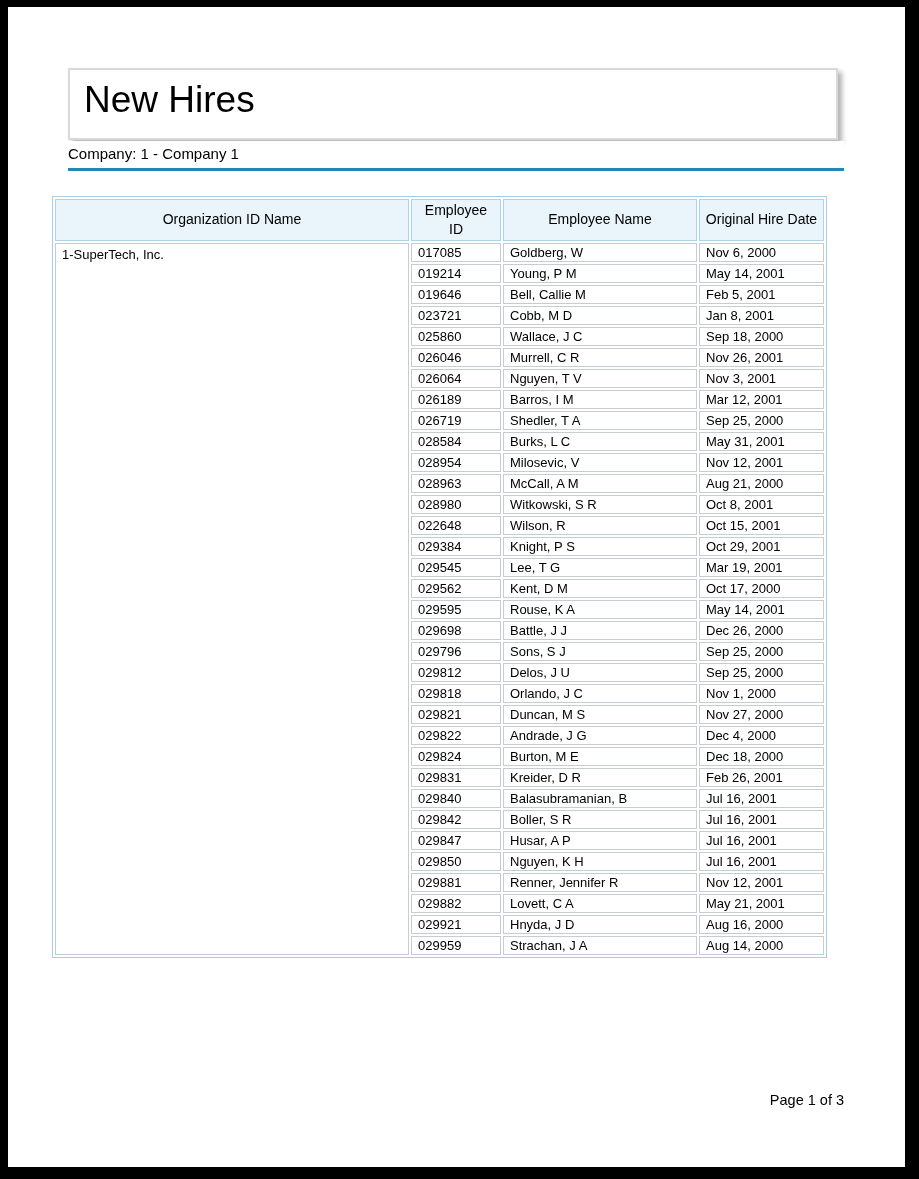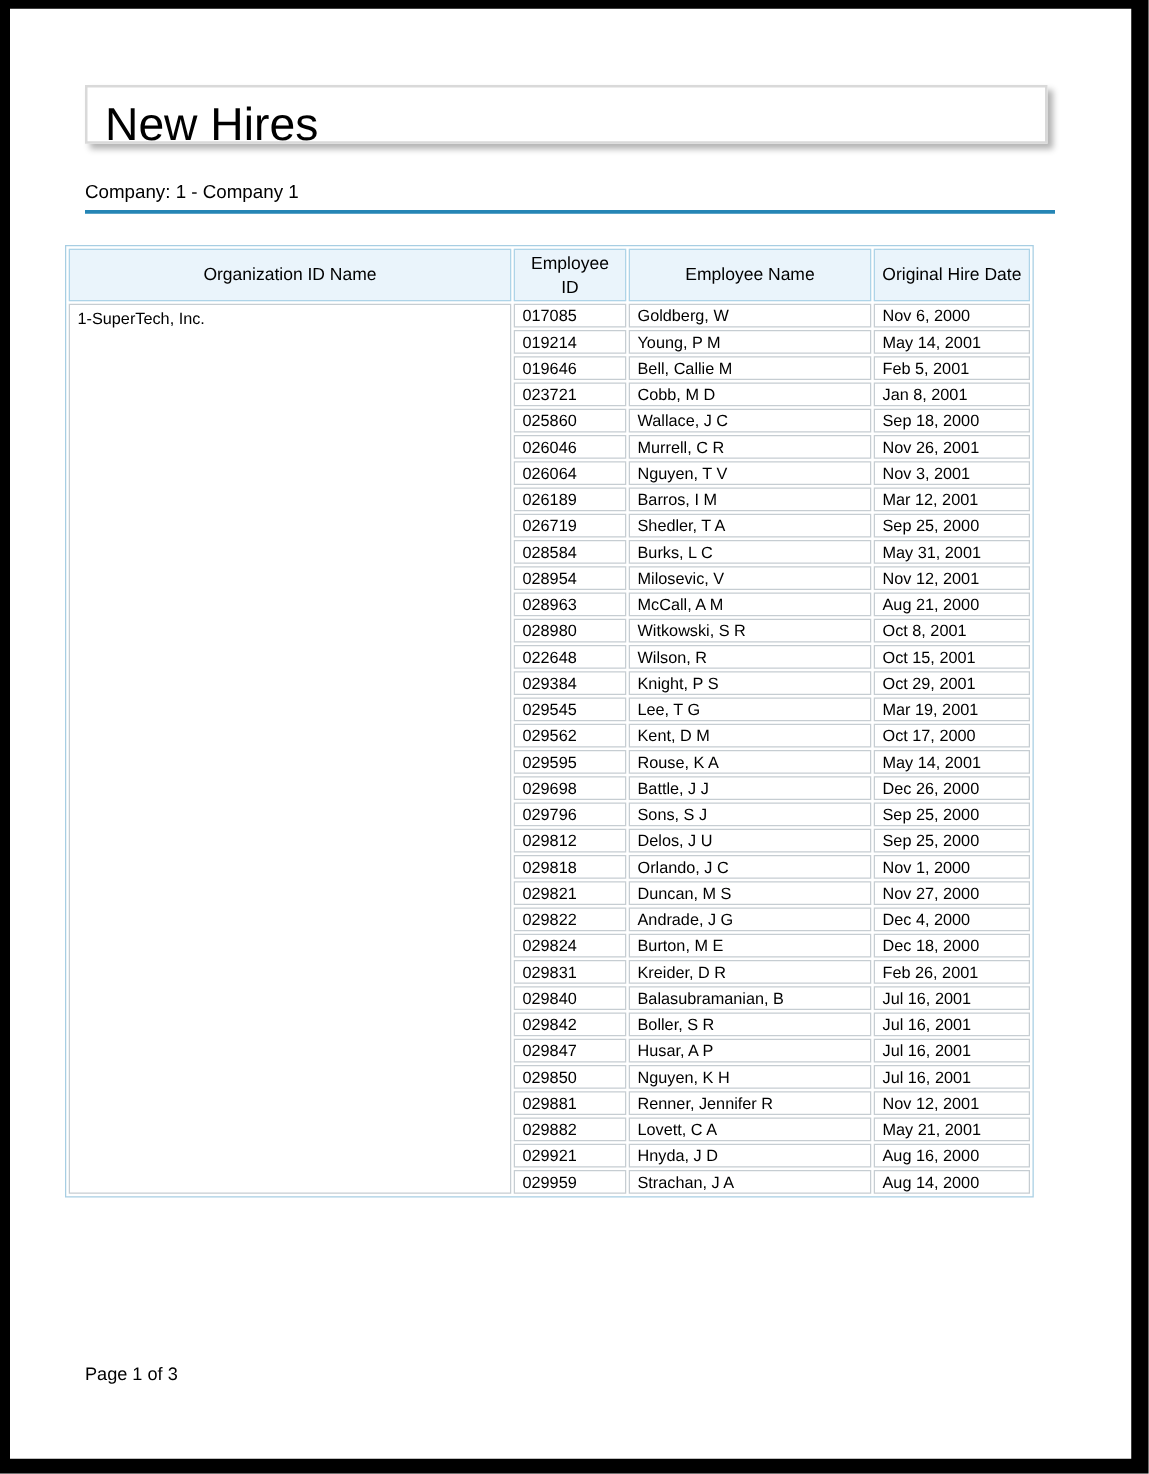--- a/index.html
+++ b/index.html
@@ -22,21 +22,21 @@
   .frame{
     position:absolute;inset:0;
     border-style:solid;
     border-color:var(--frame);
     border-width:7px 14px 12px 8px;
     pointer-events:none;
     z-index:5;
   }
   .title-box{
     position:absolute;left:68px;top:68px;
-    width:770px;height:47px;
+    width:770px;height:72px;
     background:#fff;
     border:2px solid #d9d9d9;
     box-shadow:4px 4px 5px rgba(0,0,0,0.30);
   }
   .title-box h1{
     font-size:37px;
     font-weight:400;
     line-height:59px;
     padding-left:14px;
     letter-spacing:0px;
@@ -79,21 +79,21 @@
     overflow:hidden;
     background:#fff;
   }
   .report-table td.org-cell{
     vertical-align:top;
     padding-top:3px;
   }
   .footer{
     position:absolute;left:68px;top:1092px;
     width:776px;
-    text-align:left;
+    text-align:right;
     font-size:14.5px;
   }
 </style>
 </head>
 <body>
 
 <div class="frame"></div>
 
 <div class="title-box">
   <h1>New Hires</h1>

